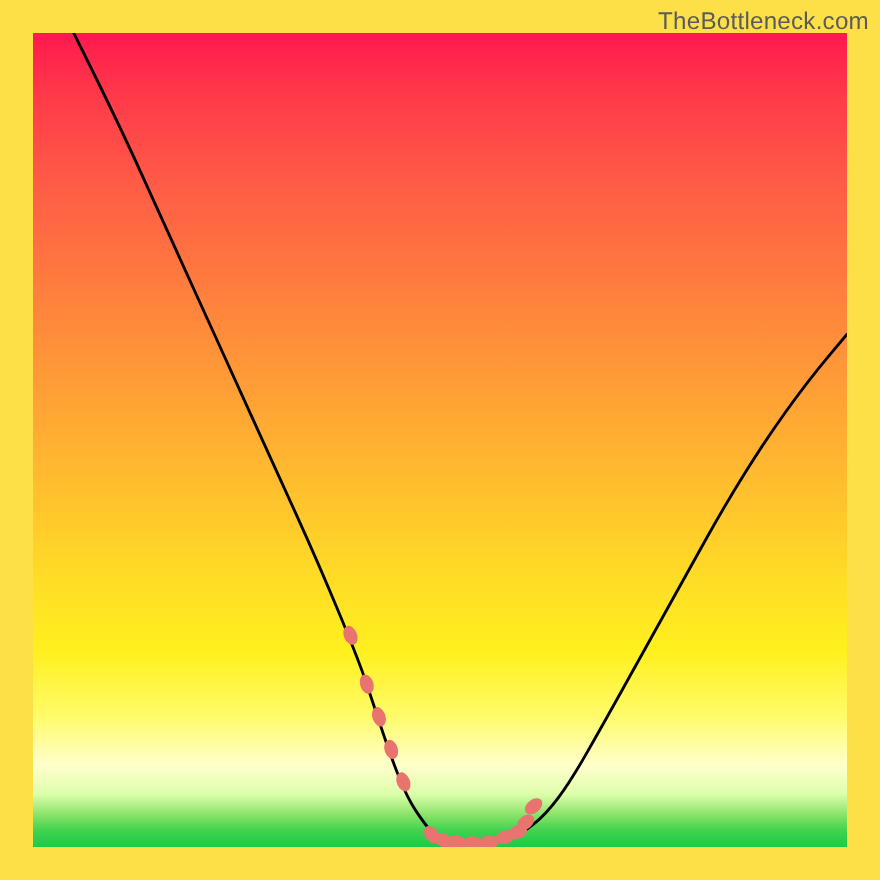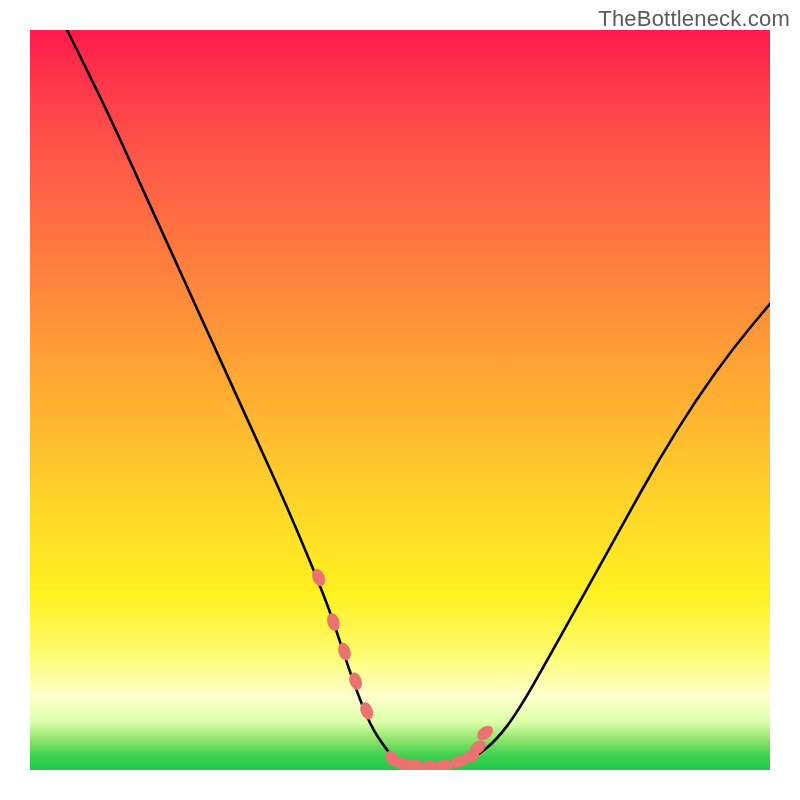--- a/index.html
+++ b/index.html
@@ -10,21 +10,21 @@
     overflow: hidden;
     background: #000;
     font-family: Arial, Helvetica, sans-serif;
   }
   .frame {
     position: absolute;
     left: 0;
     top: 0;
     width: 800px;
     height: 800px;
-    background: #ffffff;
+    background: #fde047;
   }
   .plot {
     position: absolute;
     left: 30px;
     top: 30px;
     width: 740px;
     height: 740px;
     
     background: linear-gradient(to bottom,
       #ff1a4d 0%,

